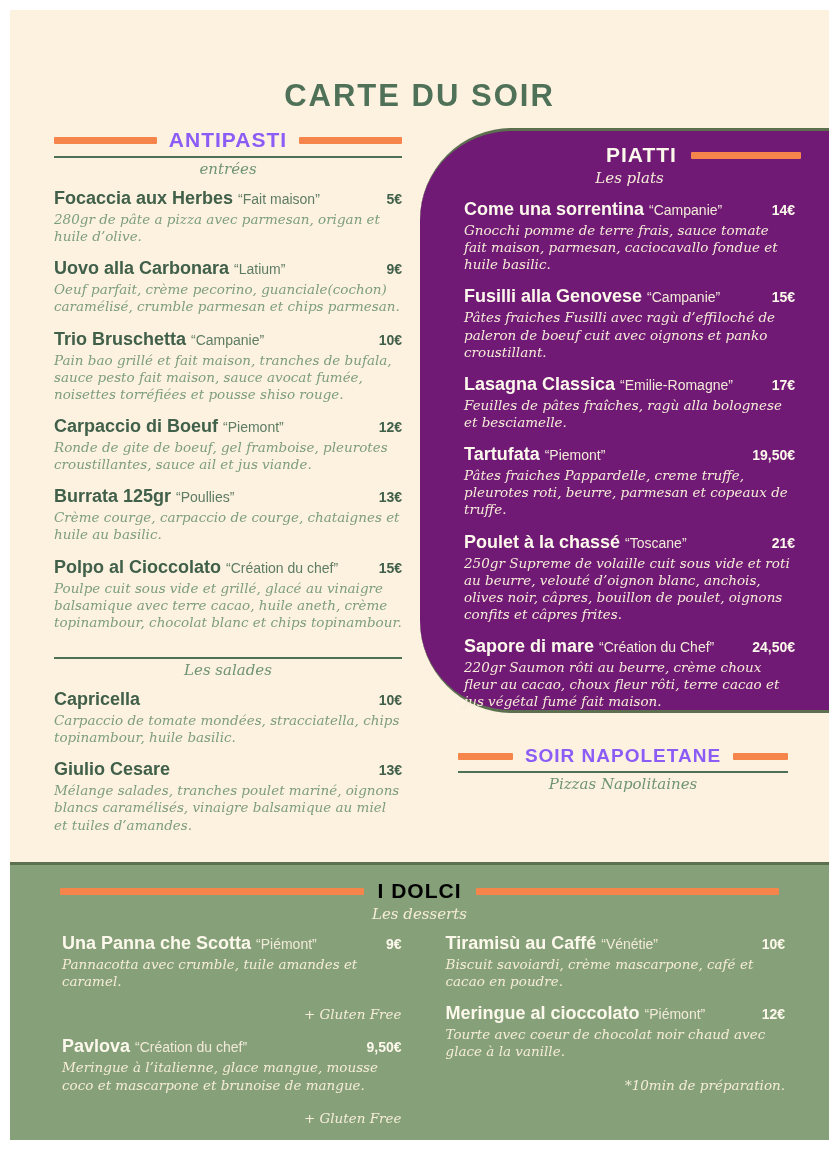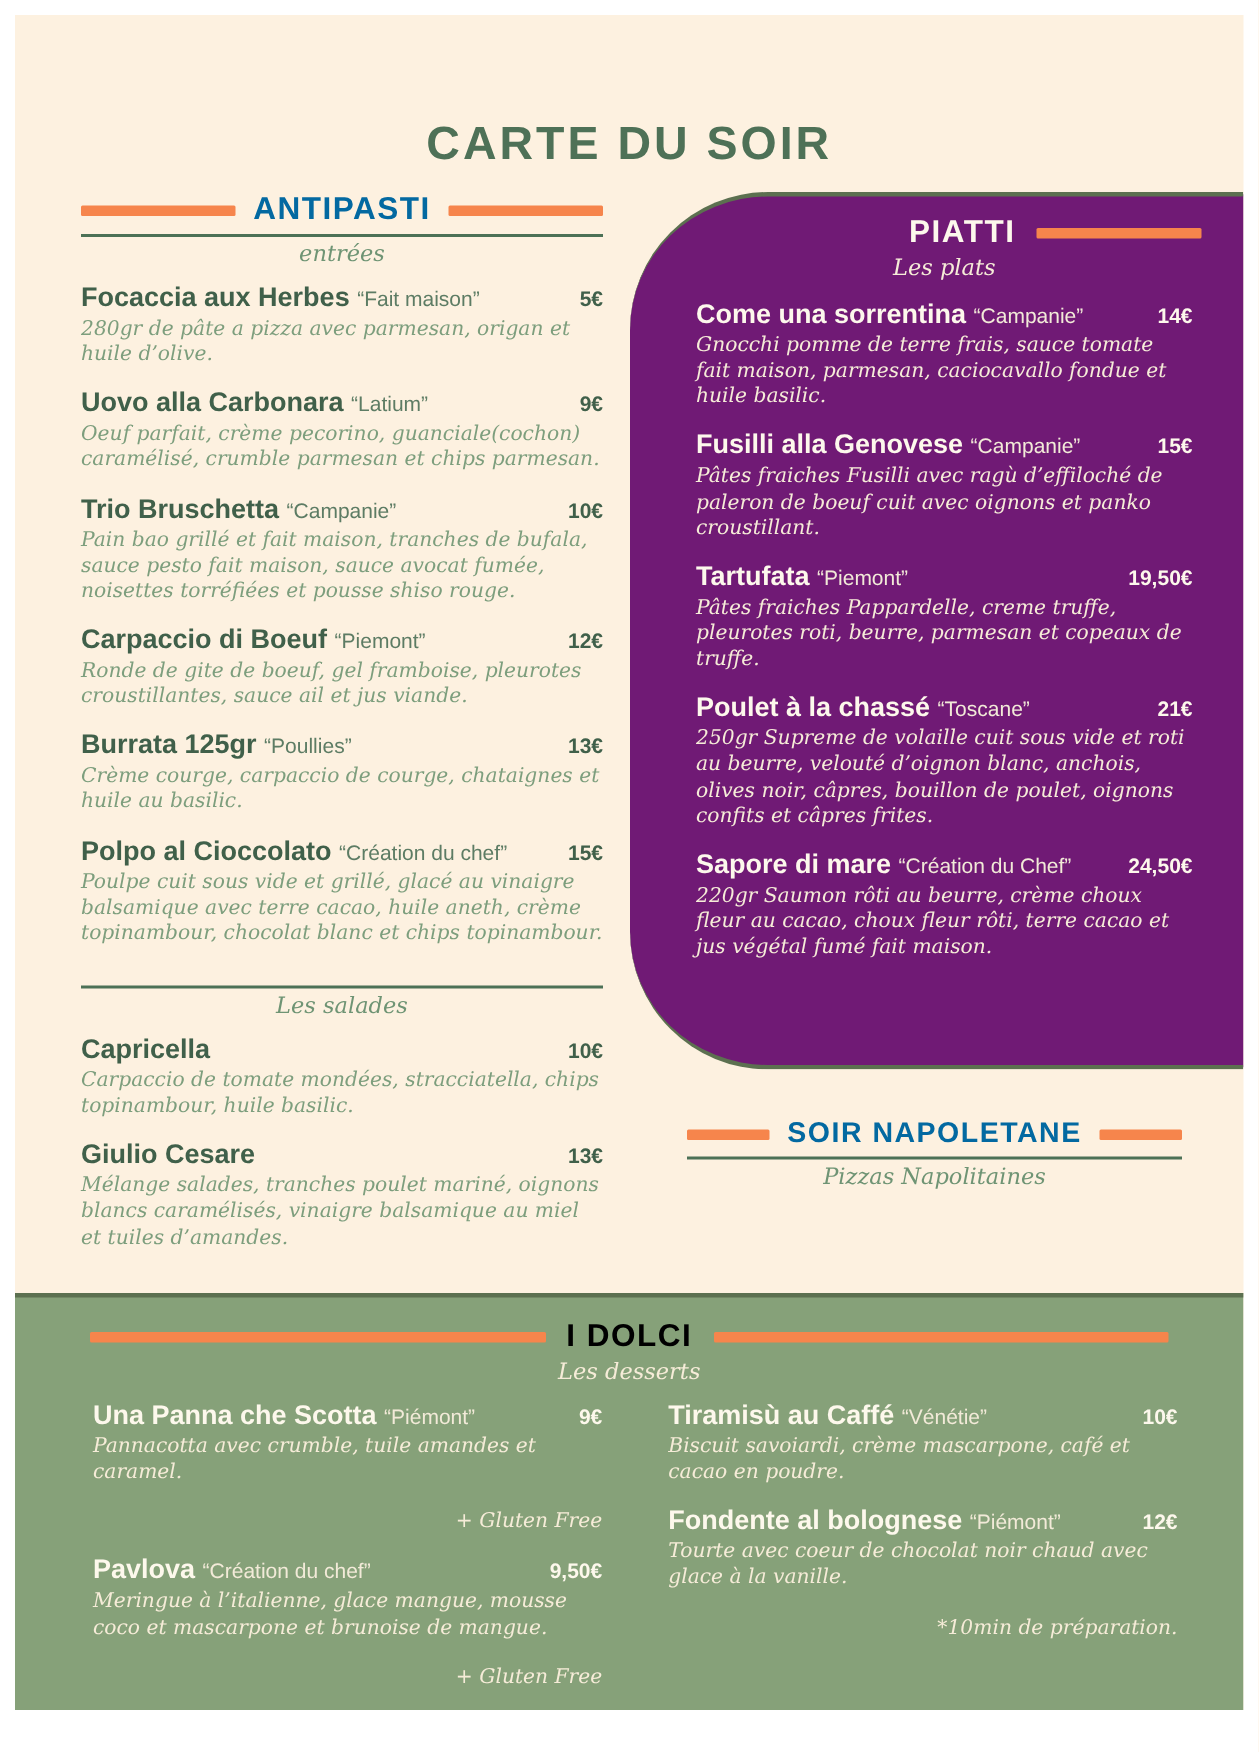--- a/index.html
+++ b/index.html
@@ -12,21 +12,21 @@
     background:#fdf1e0;overflow:hidden;
   }
   
   .page-title{
     position:absolute;left:0;width:100%;top:68px;text-align:center;
     color:#4e7157;font-size:31px;font-weight:bold;letter-spacing:2px;
   }
   
   .sec-head{display:flex;align-items:center;gap:12px;}
   .sec-title{
-    color:#0369a1;font-size:21px;font-weight:bold;letter-spacing:1px;white-space:nowrap;
+    color:#8b5cf6;font-size:21px;font-weight:bold;letter-spacing:1px;white-space:nowrap;
   }
   .bar{height:7px;background:#f6854c;flex:1;border-radius:1px;}
   .bar-fixed{height:7px;background:#f6854c;width:110px;border-radius:1px;}
   .sec-underline{height:2px;background:#4c7156;margin-top:4px;}
   .sec-sub{
     text-align:center;color:#6f9474;font-family:"DejaVu Serif",serif;
     font-style:italic;font-size:15px;margin-top:2px;
   }
   
   .item{margin-bottom:13px;}
@@ -202,20 +202,28 @@
 
         <div class="item">
           <div class="item-head">
             <span class="item-name">Fusilli alla Genovese</span>
             <span class="item-origin">“Campanie”</span>
             <span class="item-price">15€</span>
           </div>
           <div class="item-desc">Pâtes fraiches Fusilli avec ragù d’effiloché de paleron de boeuf cuit avec oignons et panko croustillant.</div>
         </div>
 
+        <div class="item">
+          <div class="item-head">
+            <span class="item-name">Lasagna Classica</span>
+            <span class="item-origin">“Emilie-Romagne”</span>
+            <span class="item-price">17€</span>
+          </div>
+          <div class="item-desc">Feuilles de pâtes fraîches, ragù alla bolognese et  besciamelle.</div>
+        </div>
 
         <div class="item">
           <div class="item-head">
             <span class="item-name">Tartufata</span>
             <span class="item-origin">“Piemont”</span>
             <span class="item-price">19,50€</span>
           </div>
           <div class="item-desc">Pâtes fraiches Pappardelle, creme truffe, pleurotes roti, beurre, parmesan et copeaux de truffe.</div>
         </div>
 
@@ -287,21 +295,21 @@
               <span class="item-name">Tiramisù au Caffé</span>
               <span class="item-origin">“Vénétie”</span>
               <span class="item-price">10€</span>
             </div>
             <div class="item-desc">Biscuit savoiardi, crème mascarpone, café et cacao en poudre.</div>
 
           </div>
 
           <div class="item">
             <div class="item-head">
-              <span class="item-name">Fondente al bolognese</span>
+              <span class="item-name">Meringue al cioccolato</span>
               <span class="item-origin">“Piémont”</span>
               <span class="item-price">12€</span>
             </div>
             <div class="item-desc">Tourte avec coeur de chocolat noir chaud avec glace à la vanille.</div>
             <div class="item-extra">  *10min de préparation.</div>
           </div>
         </div>
     </div>
   </div>
 

